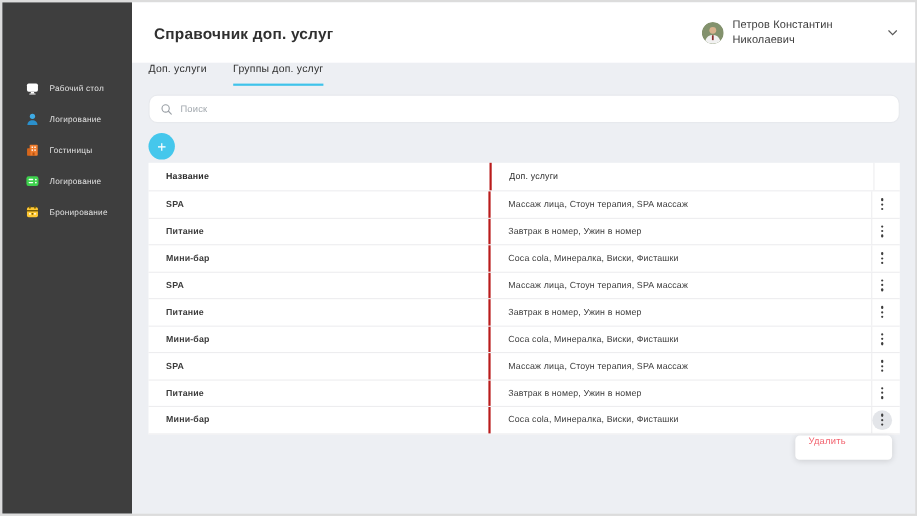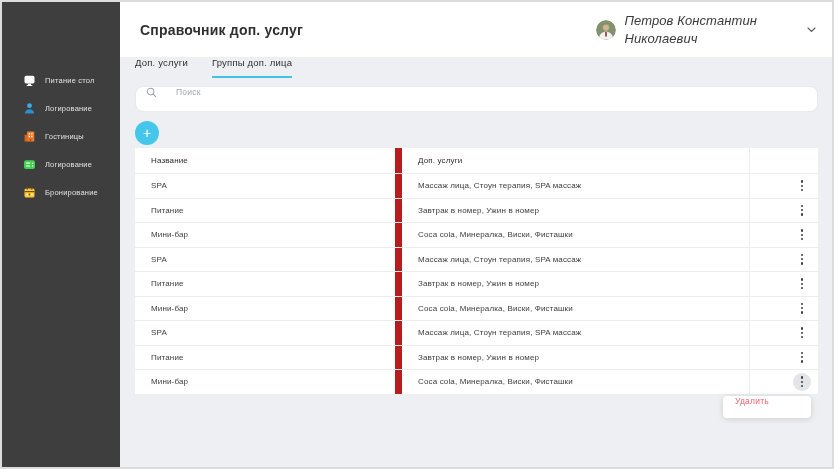--- a/index.html
+++ b/index.html
@@ -21,45 +21,45 @@
   .sub-item { height: 16px; display: flex; align-items: center; padding-left: 16px; font-size: 6.8px;
               color: #cdcdcd; border-top: 1px solid rgba(255,255,255,.09); cursor: pointer; white-space: nowrap; letter-spacing: .1px; }
   .sub-item.active { background: #535353; color: #e9e9e9; }
 
   
   .main { position: absolute; left: 118px; top: 0; right: 0; bottom: 0; }
   .topbar { height: 55px; background: #fff; display: flex; align-items: center; padding: 0 16px 0 20px; }
   .page-title { font-size: 14px; font-weight: bold; color: #303030; letter-spacing: .2px; }
   .user-chip { margin-left: auto; display: flex; align-items: center; gap: 8px; cursor: pointer; }
   .avatar { width: 20px; height: 20px; border-radius: 50%; overflow: hidden; flex: 0 0 20px; }
-  .user-name { font-size: 13px; color: #3a3a3a; line-height: 1.35; letter-spacing: .1px; font-style: italic; }
+  .user-name { font-size: 10px; color: #3a3a3a; line-height: 1.35; letter-spacing: .1px; }
   .chev-down { margin-left: 42px; }
 
   .content { position: absolute; top: 55px; left: 0; right: 0; bottom: 0; padding: 0 14px 0 15px; }
 
   .tabs { display: flex; gap: 24px; height: 21px; }
   .tab { font-size: 9.5px; color: #2e2e2e; letter-spacing: .2px; padding-bottom: 4px; cursor: pointer;
          border-bottom: 2px solid transparent; }
   .tab.active { border-bottom-color: #3fc3ea; }
 
   .searchbar { margin-top: 8px; height: 26px; background: #fff; border: 1px solid #e7e9ed; border-radius: 8px;
-               display: flex; align-items: flex-start; padding: 0 10px; gap: 19px; }
+               display: flex; align-items: center; padding: 0 10px; gap: 7px; }
   .searchbar input { flex: 1; border: none; outline: none; background: transparent; font-size: 8.5px;
                      color: #333; font-family: "Liberation Sans", sans-serif; }
   .searchbar input::placeholder { color: #a2a8ae; letter-spacing: .2px; }
 
   .add-btn { margin-top: 9px; width: 24px; height: 24px; border-radius: 50%; background: #45c7ec; border: none;
              color: #fff; font-size: 14px; line-height: 1; display: flex; align-items: center; justify-content: center;
              cursor: pointer; }
 
   .table { margin-top: 3px; background: #fff; }
   .t-row { display: flex; height: 24.5px; border-bottom: 1px solid #ededef; }
   .t-row.head { height: 26px; }
   .cell { display: flex; align-items: center; padding-left: 16px; font-size: 8px; color: #3c3c3c; letter-spacing: .15px; }
-  .c-name { width: 267px; border-right: 7px solid #b91c1c; }
+  .c-name { width: 312px; border-right: 2px solid #b91c1c; font-weight: bold; }
   .c-serv { width: 348px; border-right: 1px solid #ededef; }
   .c-act  { flex: 1; display: flex; align-items: center; }
   .head .cell { color: #2c2c2c; font-size: 8px; }
 
   .kebab { margin-left: auto; margin-right: 7px; width: 18px; height: 18px; border-radius: 50%;
            display: flex; flex-direction: column; align-items: center; justify-content: center; gap: 2px;
            background: transparent; border: none; cursor: pointer; }
   .kebab i { width: 2.4px; height: 2.4px; border-radius: 50%; background: #3d3d3d; }
   .kebab.active { background: #e3e5e9; }
 
@@ -74,21 +74,21 @@
 <div class="screen">
 
   <aside class="sidebar">
     <nav class="nav">
       <div class="nav-item">
         <svg class="icon13" viewBox="0 0 13 13">
             <rect x="1.5" y="1.8" width="10" height="7.6" rx="1.6" fill="#ffffff"></rect>
             <rect x="5" y="9.6" width="3" height="1.4" fill="#ffffff"></rect>
             <rect x="3.6" y="10.9" width="5.8" height="1.1" rx=".55" fill="#ffffff"></rect>
           </svg>
-        <span class="nav-label">Питание стол</span>
+        <span class="nav-label">Рабочий стол</span>
       </div>
       <div class="nav-item">
         <svg class="icon13" viewBox="0 0 13 13">
             <circle cx="6.5" cy="3.7" r="2.4" fill="#3eaae4"></circle>
             <path d="M1.9 11.6c0-2.7 2.1-4.3 4.6-4.3s4.6 1.6 4.6 4.3z" fill="#2b90cc"></path>
           </svg>
         <span class="nav-label">Логирование</span>
       </div>
       <div class="nav-item">
         <svg class="icon13" viewBox="0 0 13 13">
@@ -147,21 +147,21 @@
         </span>
         <svg class="chev-down" width="9" height="6" viewBox="0 0 9 6">
             <polyline points="1,1 4.5,4.5 8,1" fill="none" stroke="#5b5b5b" stroke-width="1.1" stroke-linecap="round"></polyline>
           </svg>
       </div>
     </header>
 
     <div class="content">
       <div class="tabs">
         <div class="tab">Доп. услуги</div>
-        <div class="tab active">Группы доп. лица</div>
+        <div class="tab active">Группы доп. услуг</div>
       </div>
 
       <div class="searchbar">
         <svg width="11" height="11" viewBox="0 0 12 12">
             <circle cx="5" cy="5" r="3.6" fill="none" stroke="#9aa0a6" stroke-width="1.1"></circle>
             <line x1="7.8" y1="7.8" x2="10.6" y2="10.6" stroke="#9aa0a6" stroke-width="1.1" stroke-linecap="round"></line>
           </svg>
         <input type="text" placeholder="Поиск" style="">
       </div>
 

